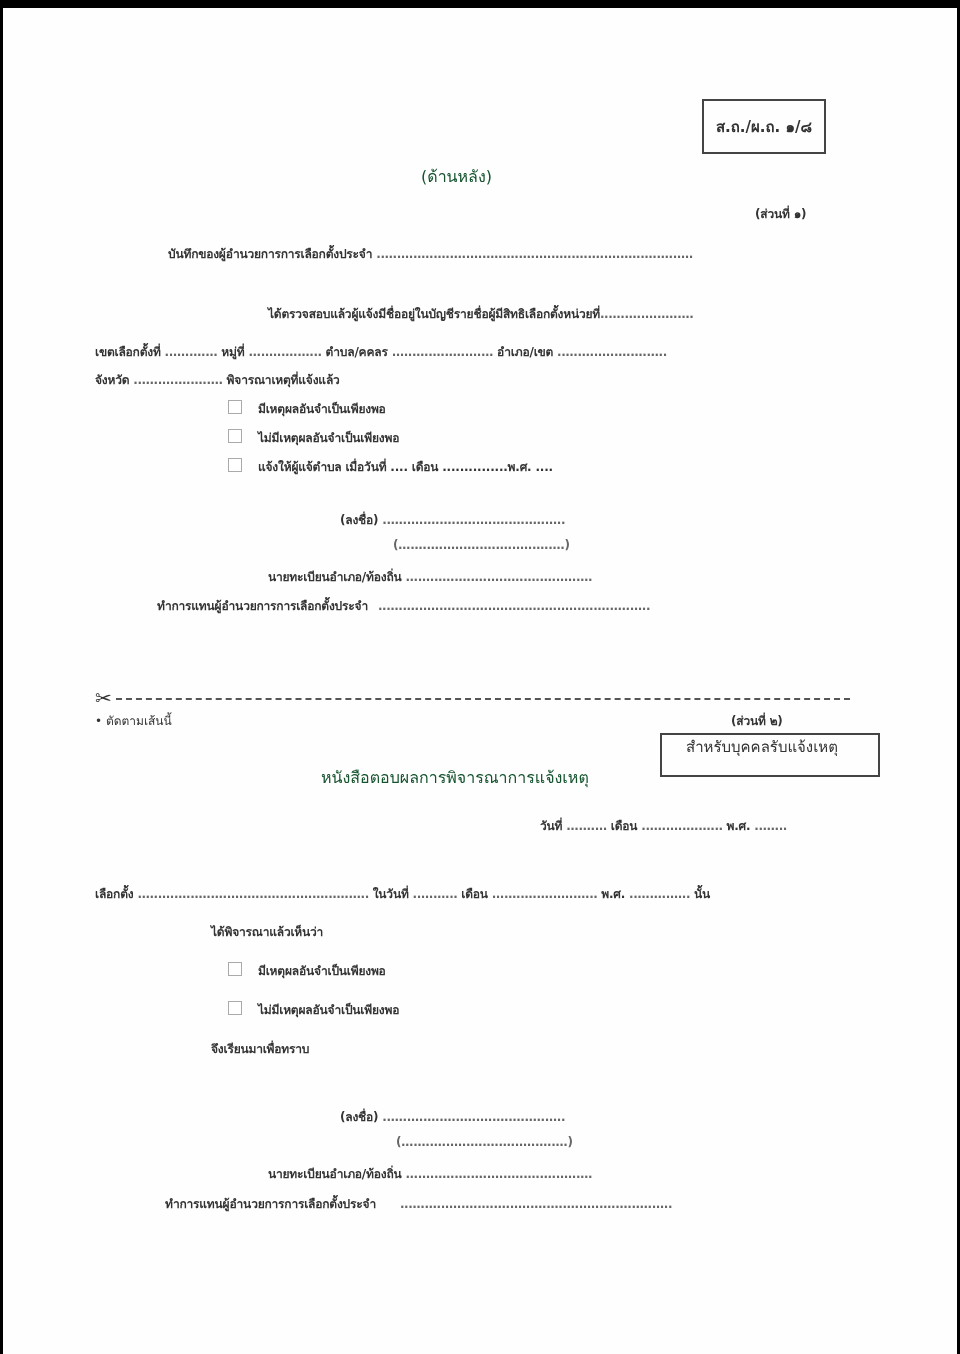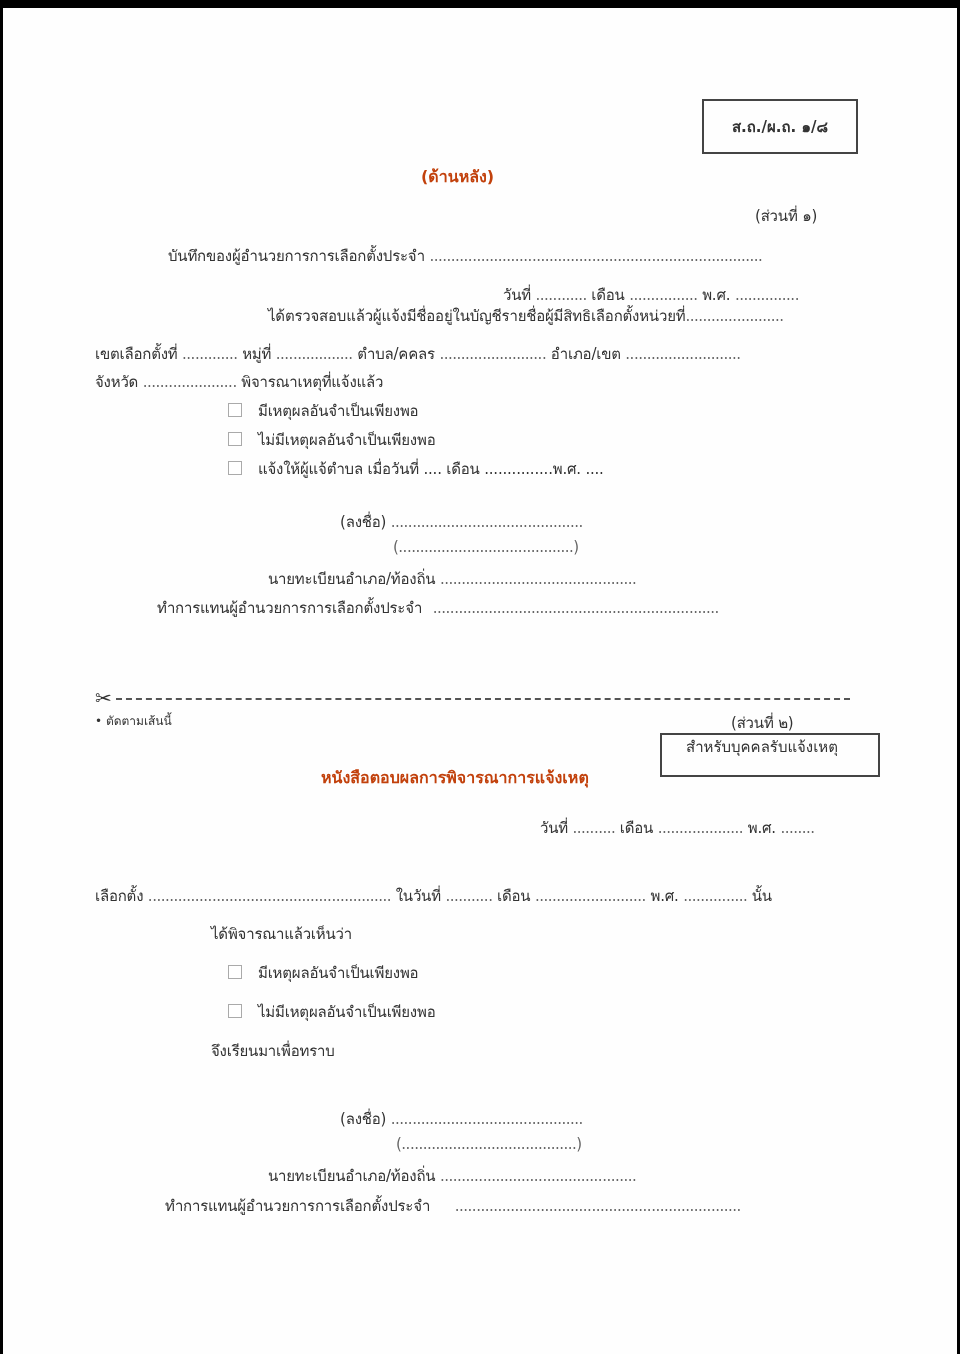--- a/index.html
+++ b/index.html
@@ -7,29 +7,29 @@
       width: 960px; height: 1354px; background: #000;
       position: relative; overflow: hidden;
       font-family: "DejaVu Sans", "Liberation Sans", sans-serif;
       color: #333;
     }
     .page {
       position: absolute; left: 3px; top: 8px; width: 954px; height: 1346px;
       background: #fefefe;
     }
     .abs { position: absolute; white-space: nowrap; }
-    .t { font-size: 15px; letter-spacing: -0.2px; }
+    .t { font-size: 12px; letter-spacing: -0.2px; font-weight: bold; }
     .dots { color: #666; letter-spacing: -0.5px; }
     .form-code-box {
-      position: absolute; left: 699px; top: 91px; width: 156px; height: 55px;
+      position: absolute; left: 699px; top: 91px; width: 124px; height: 55px;
       border: 2px solid #444; box-sizing: border-box;
       display: flex; align-items: center; justify-content: center;
       font-size: 15px; font-weight: bold; color: #333;
     }
-    .title { font-weight: bold; font-size: 16px; color: #c2410c; }
+    .title { font-weight: normal; font-size: 16px; color: #14532d; }
     .cb {
       display: inline-block; width: 12px; height: 12px;
       border: 1px solid #aaa; margin-right: 16px; vertical-align: -1px;
       background: #fff;
     }
     .cutline {
       position: absolute; left: 92px; top: 682px; width: 755px; height: 16px;
       display: flex; align-items: center;
     }
     .scissors { font-size: 20px; color: #333; margin-right: 4px; line-height: 16px; }
@@ -53,28 +53,20 @@
 
   <div class="abs title" style="left:418px; top:156px;">(ด้านหลัง)</div>
 
   <div class="abs t" style="left:752px; top:196px;">(ส่วนที่ ๑)</div>
 
   <div class="abs t" style="left:165px; top:236px;">
     <span>บันทึกของผู้อำนวยการการเลือกตั้งประจำ</span>
     <span class="dots">..............................................................................</span>
   </div>
 
-  <div class="abs t" style="left:500px; top:275px;">
-    <span>วันที่</span>
-    <span class="dots">............</span>
-    <span>เดือน</span>
-    <span class="dots">................</span>
-    <span>พ.ศ.</span>
-    <span class="dots">...............</span>
-  </div>
 
   <div class="abs t" style="left:265px; top:296px;">
     <span>ได้ตรวจสอบแล้วผู้แจ้งมีชื่ออยู่ในบัญชีรายชื่อผู้มีสิทธิเลือกตั้งหน่วยที่</span><span class="dots">.......................</span>
   </div>
 
   <div class="abs t" style="left:92px; top:334px;">
     <span>เขตเลือกตั้งที่</span>
     <span class="dots">.............</span>
     <span>หมู่ที่</span>
     <span class="dots">..................</span>

